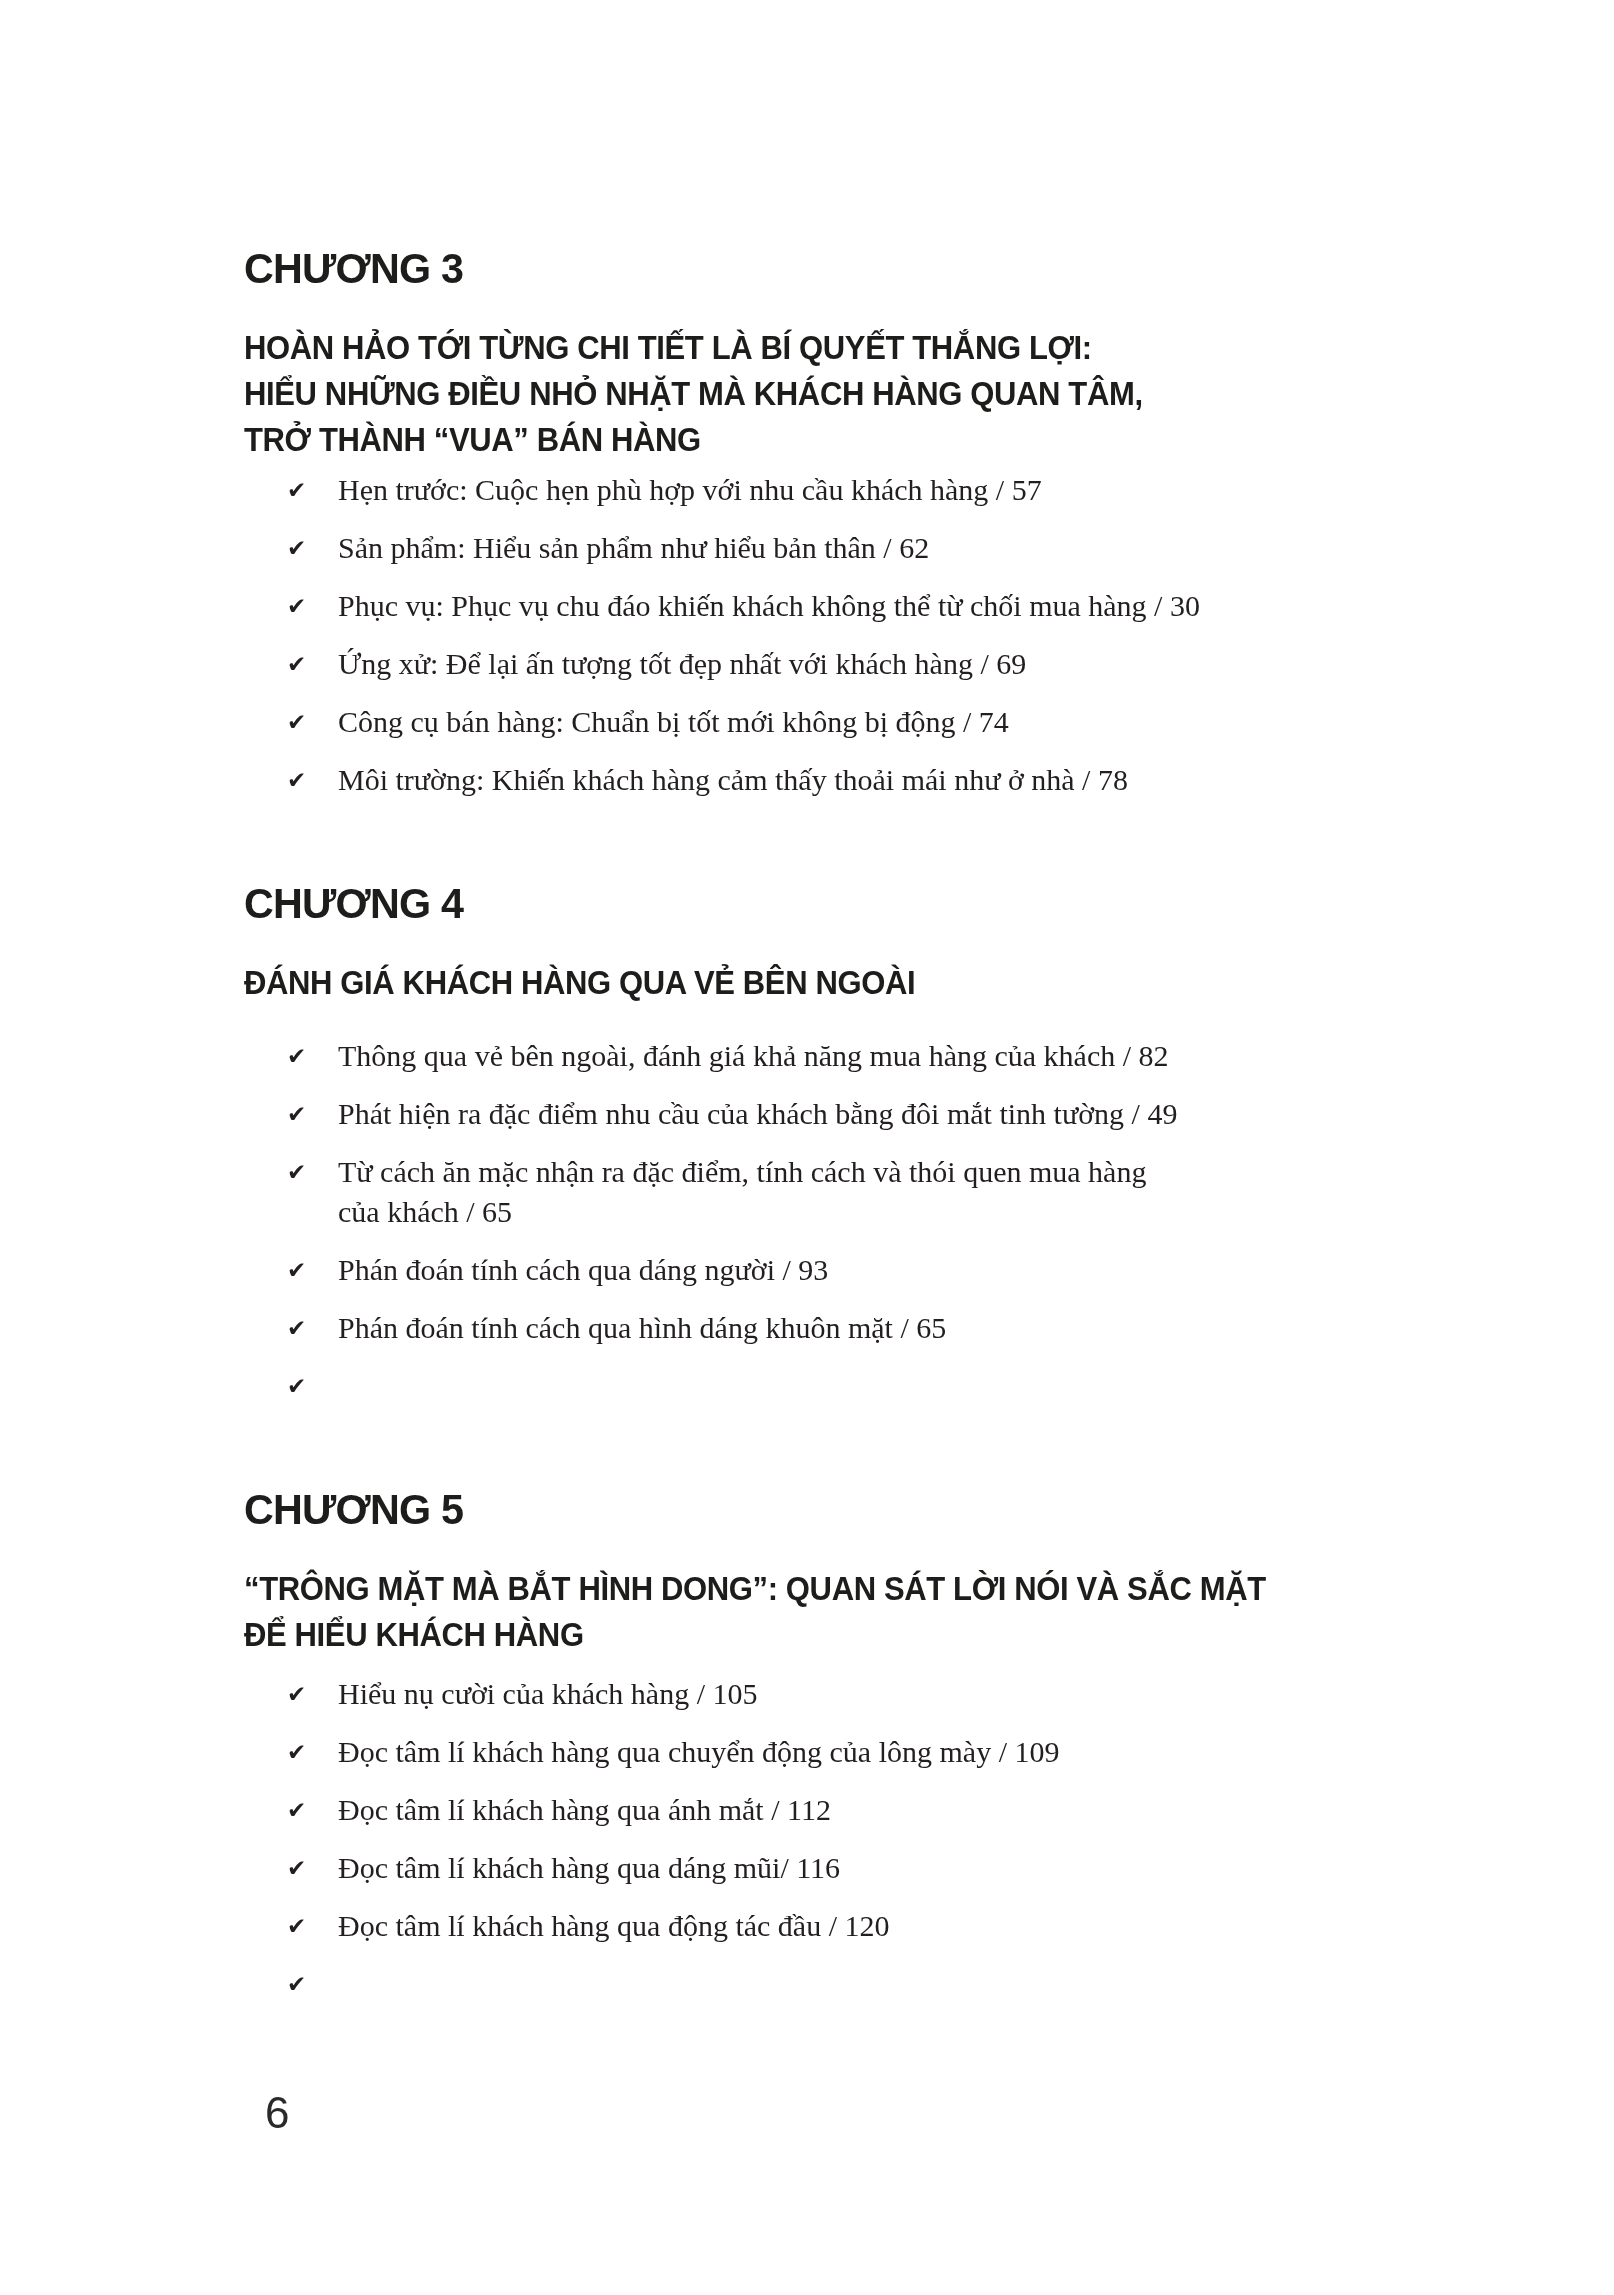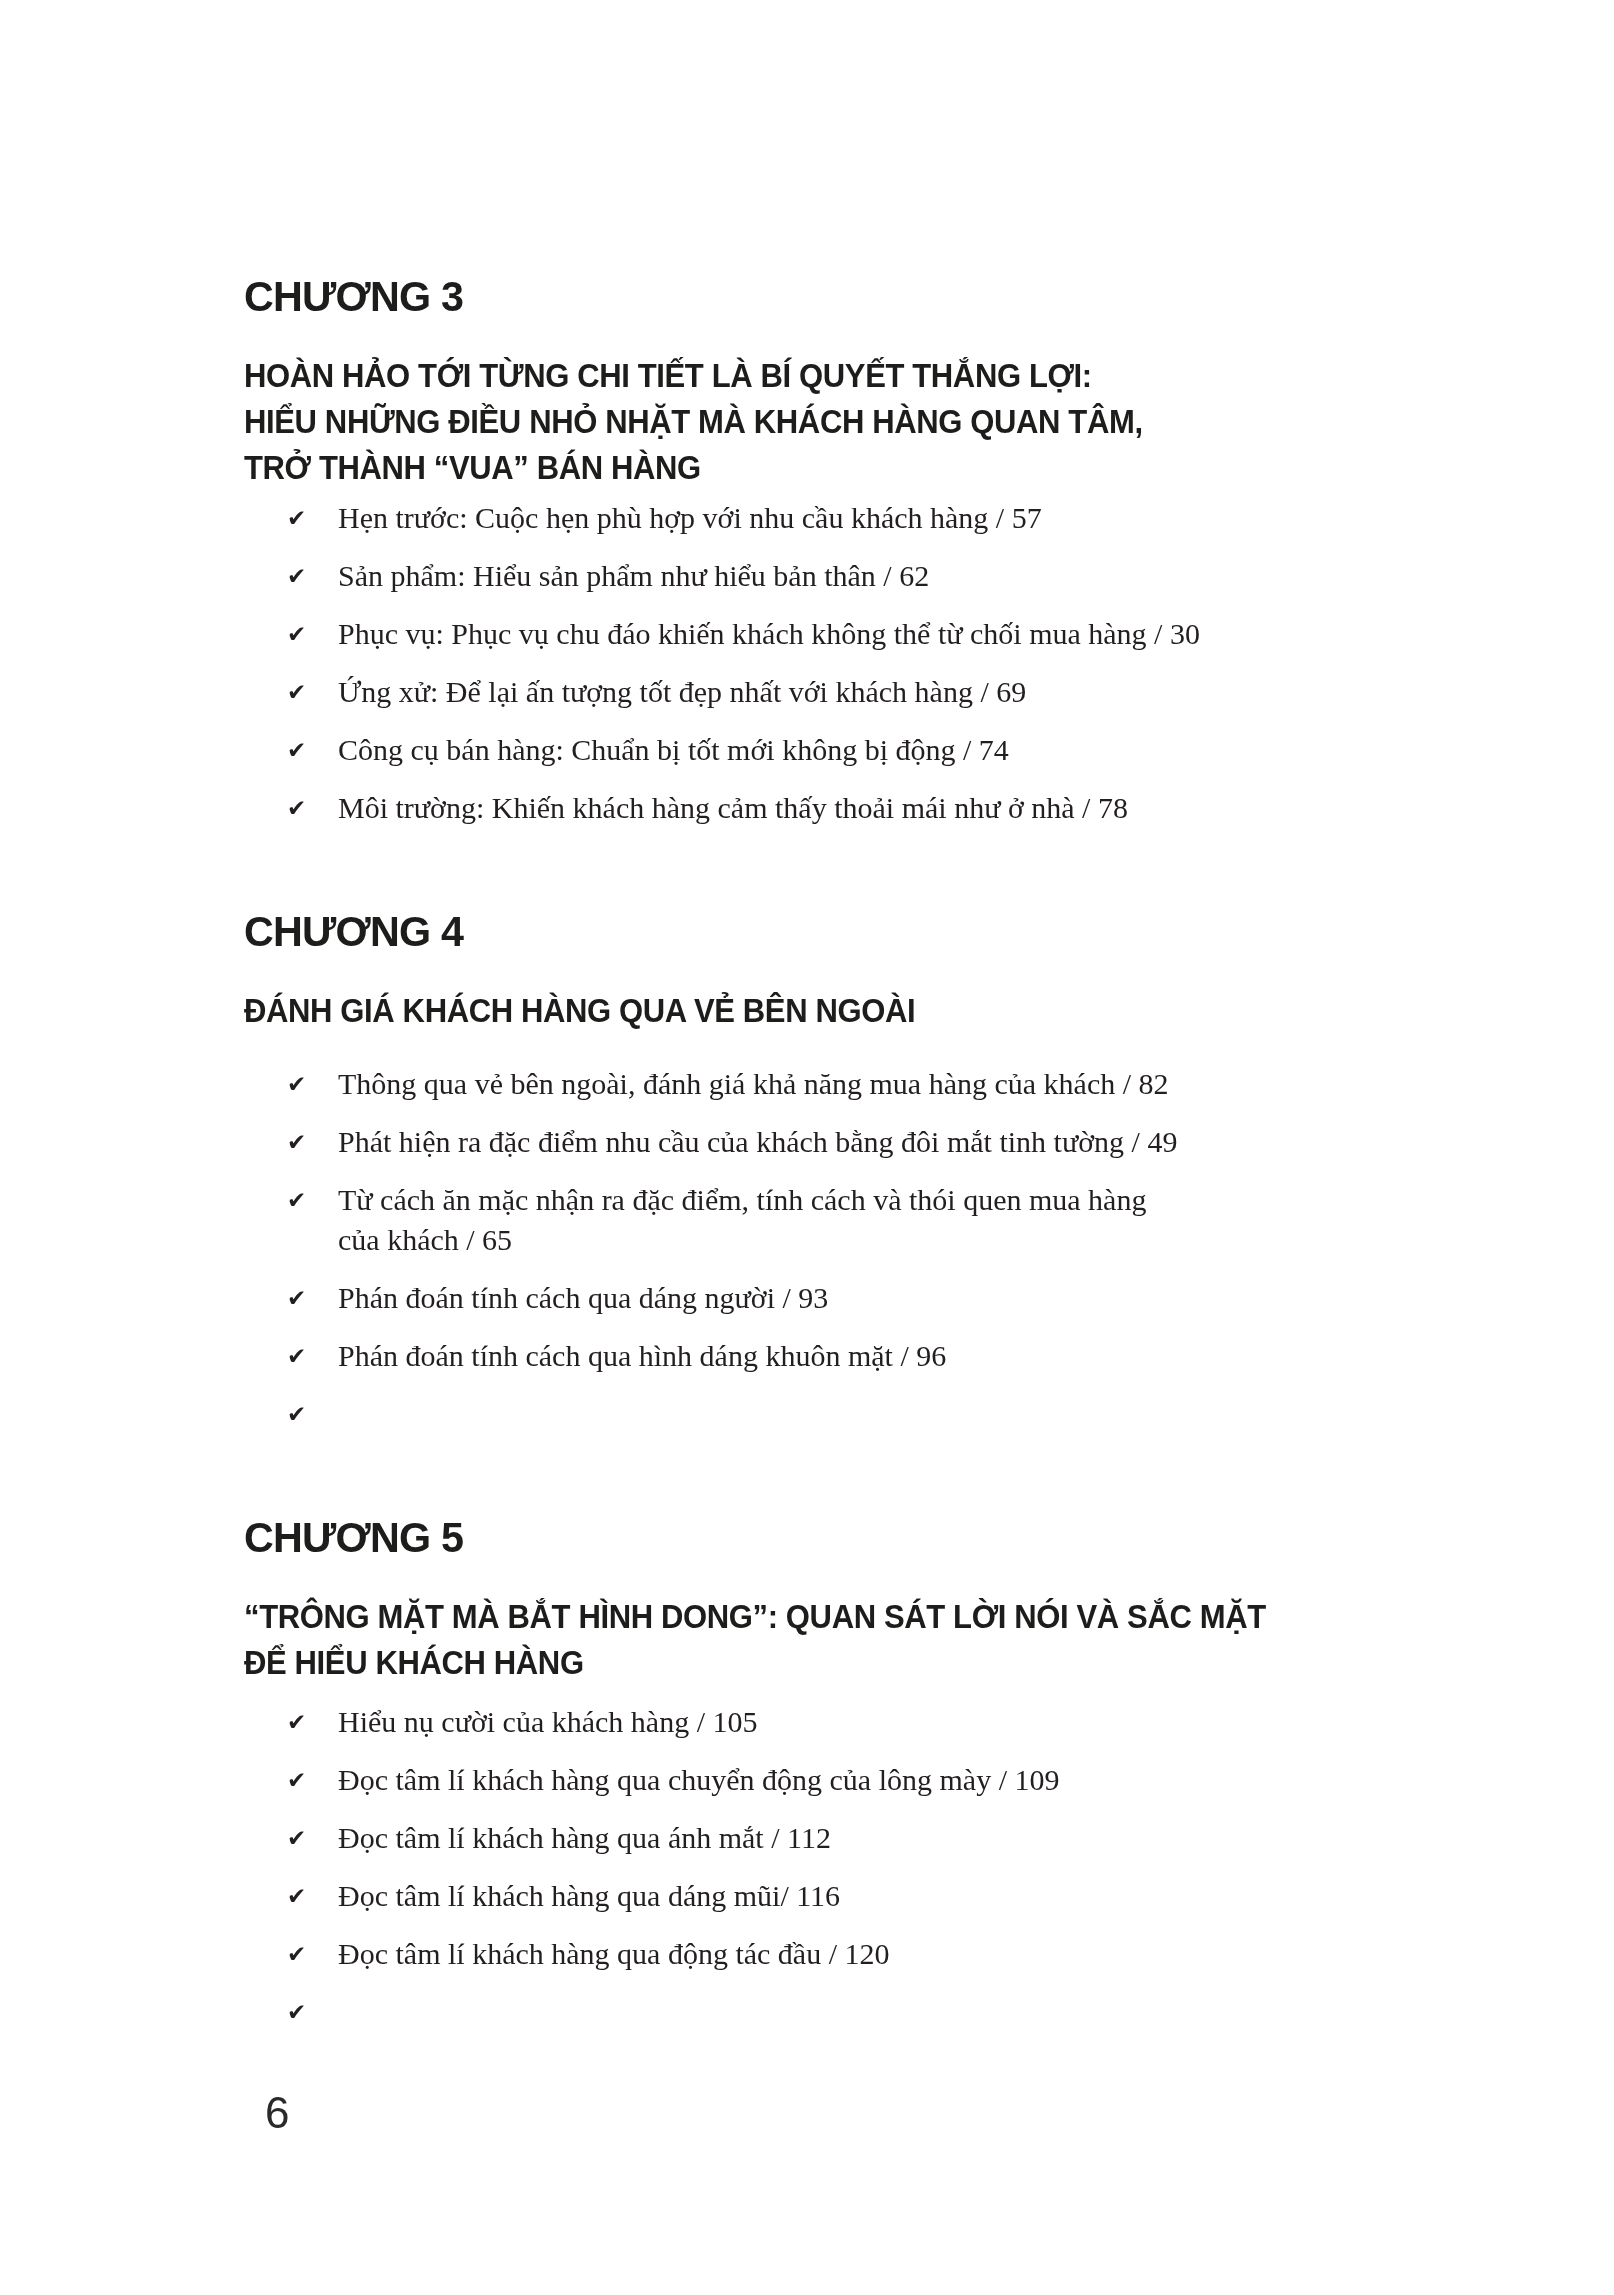--- a/index.html
+++ b/index.html
@@ -14,21 +14,20 @@
     margin: 0 auto;
     background: #ffffff;
     color: #231f20;
     overflow: hidden;
   }
   .content {
     position: absolute;
     left: 244px;
     top: 247px;
     width: 1219px;
-    margin-top: 28px;
   }
   .chapter { margin: 0; }
   .chapter + .chapter { margin-top: 82px; }
 
   .chapter-title {
     font-family: "Liberation Sans", sans-serif;
     font-weight: 700;
     font-size: 43px;
     line-height: 43px;
     letter-spacing: -0.8px;
@@ -147,21 +146,21 @@
           <span class="check">✔</span>
           <span class="item-text">Từ cách ăn mặc nhận ra đặc điểm, tính cách và thói quen mua hàng
 của khách / 65</span>
         </li>
         <li class="toc-item">
           <span class="check">✔</span>
           <span class="item-text">Phán đoán tính cách qua dáng người / 93</span>
         </li>
         <li class="toc-item">
           <span class="check">✔</span>
-          <span class="item-text">Phán đoán tính cách qua hình dáng khuôn mặt / 96</span>
+          <span class="item-text">Phán đoán tính cách qua hình dáng khuôn mặt / 65</span>
         </li>
         <li class="toc-item">
           <span class="check">✔</span>
         </li>
       </ul>
     </section>
 
     <section class="chapter">
       <h2 class="chapter-title">CHƯƠNG 5</h2>
       <p class="chapter-subtitle">“TRÔNG MẶT MÀ BẮT HÌNH DONG”: QUAN SÁT LỜI NÓI VÀ SẮC MẶT

